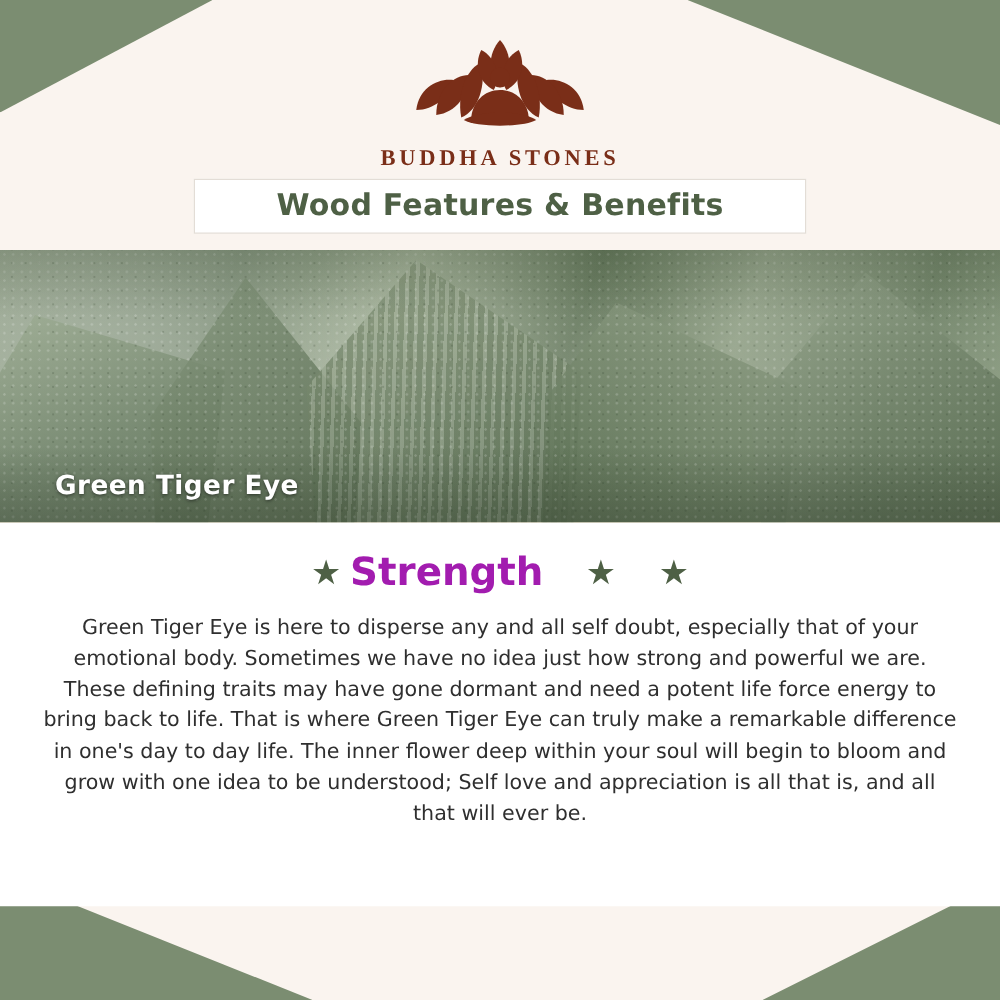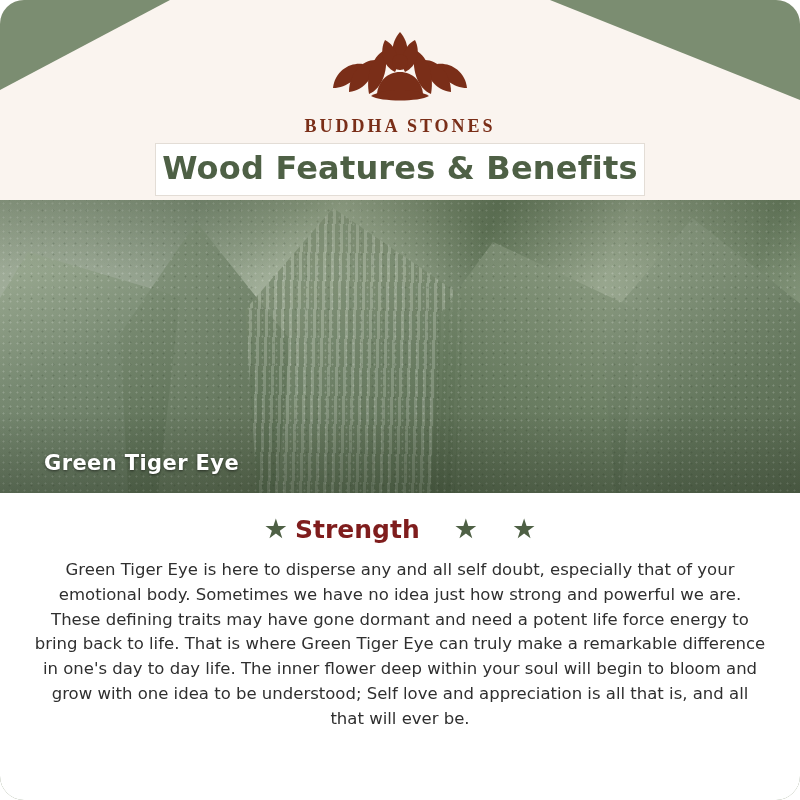--- a/index.html
+++ b/index.html
@@ -13,21 +13,20 @@
     background: #ffffff;
     overflow: hidden;
   }
 
   .page {
     position: relative;
     width: 800px;
     height: 800px;
     background: #faf4ef;
     overflow: hidden;
-    border-radius: 24px;
   }
 
   
   .corner {
     position: absolute;
     background: #7b8d71;
     pointer-events: none;
   }
   .corner-tl {
     top: 0; left: 0;
@@ -85,33 +84,33 @@
     right: 155px;
     top: 143px;
     background: #ffffff;
     border: 1px solid #e3ddd6;
     text-align: center;
     padding: 7px 0 9px 0;
     box-sizing: border-box;
   }
   .title-band h1 {
     margin: 0;
-    font-size: 32px;
+    font-size: 24px;
     line-height: 1.1;
     color: #4e6045;
     font-weight: 700;
     font-family: "DejaVu Sans", sans-serif;
     letter-spacing: 0.2px;
   }
 
   
   .hero {
     position: relative;
     width: 800px;
-    height: 293px;
+    height: 218px;
     overflow: hidden;
     background: #a16207;
   }
   .hero-photo {
     position: absolute;
     inset: 0;
     background:
       radial-gradient(circle at 12% 70%, rgba(255,255,255,0.30) 0 12%, rgba(0,0,0,0) 40%),
       radial-gradient(circle at 47% 55%, rgba(255,255,255,0.22) 0 10%, rgba(0,0,0,0) 38%),
       radial-gradient(circle at 82% 72%, rgba(255,255,255,0.18) 0 10%, rgba(0,0,0,0) 36%),
@@ -195,23 +194,23 @@
     display: flex;
     align-items: center;
     gap: 7px;
   }
   .star {
     color: #4e6045;
     font-size: 27px;
     line-height: 1;
   }
   .benefit-label {
-    font-size: 25px;
-    font-weight: 700;
-    color: #7f1d1d;
+    font-size: 31px;
+    font-weight: 700;
+    color: #a21caf;
     font-family: "DejaVu Sans", sans-serif;
   }
   .body-text {
     font-size: 16.5px;
     line-height: 1.5;
     color: #2f2f2f;
     text-align: center;
     margin: 0;
     font-family: "DejaVu Sans", sans-serif;
   }

